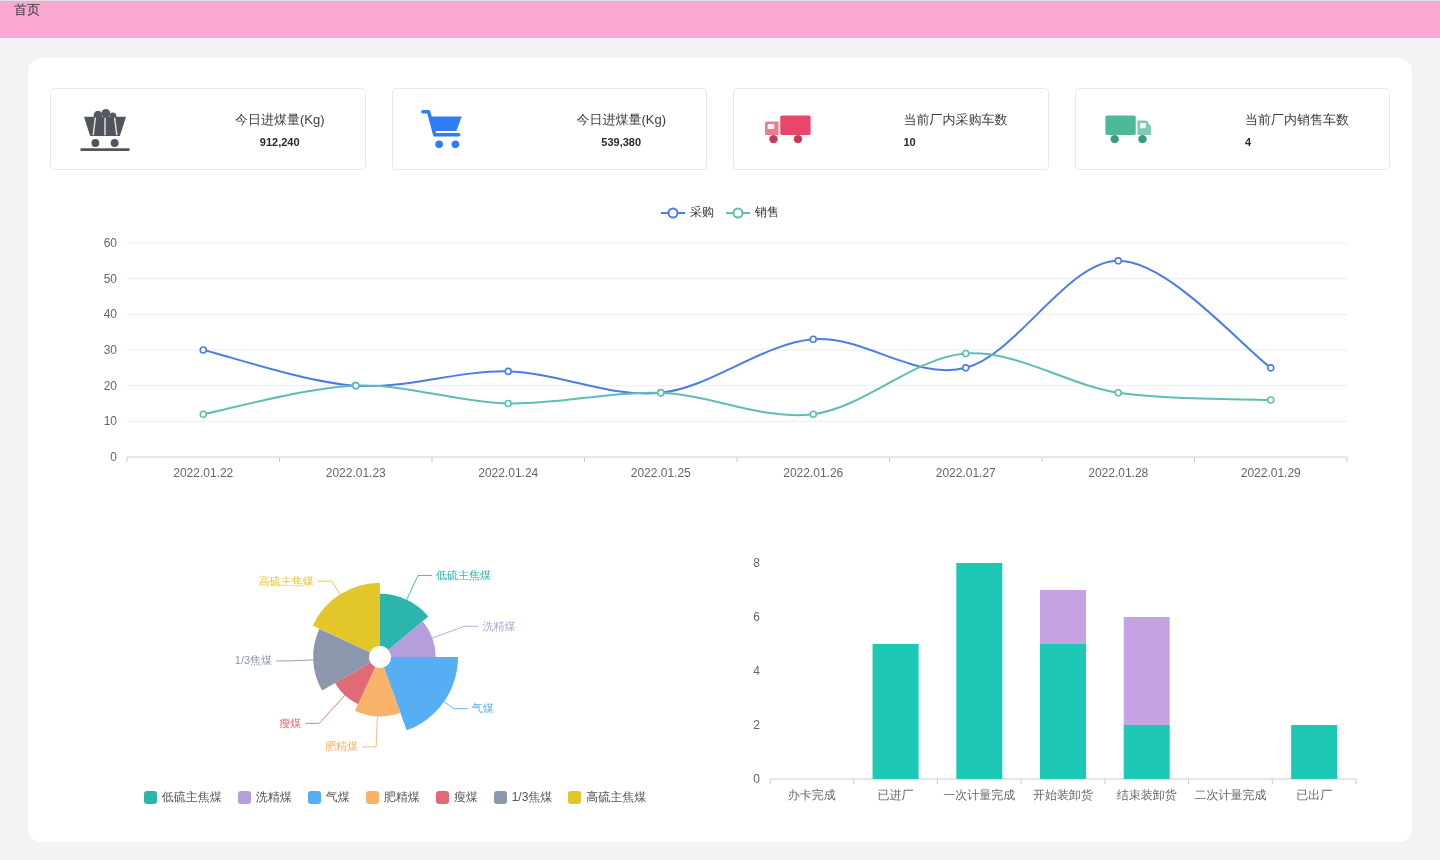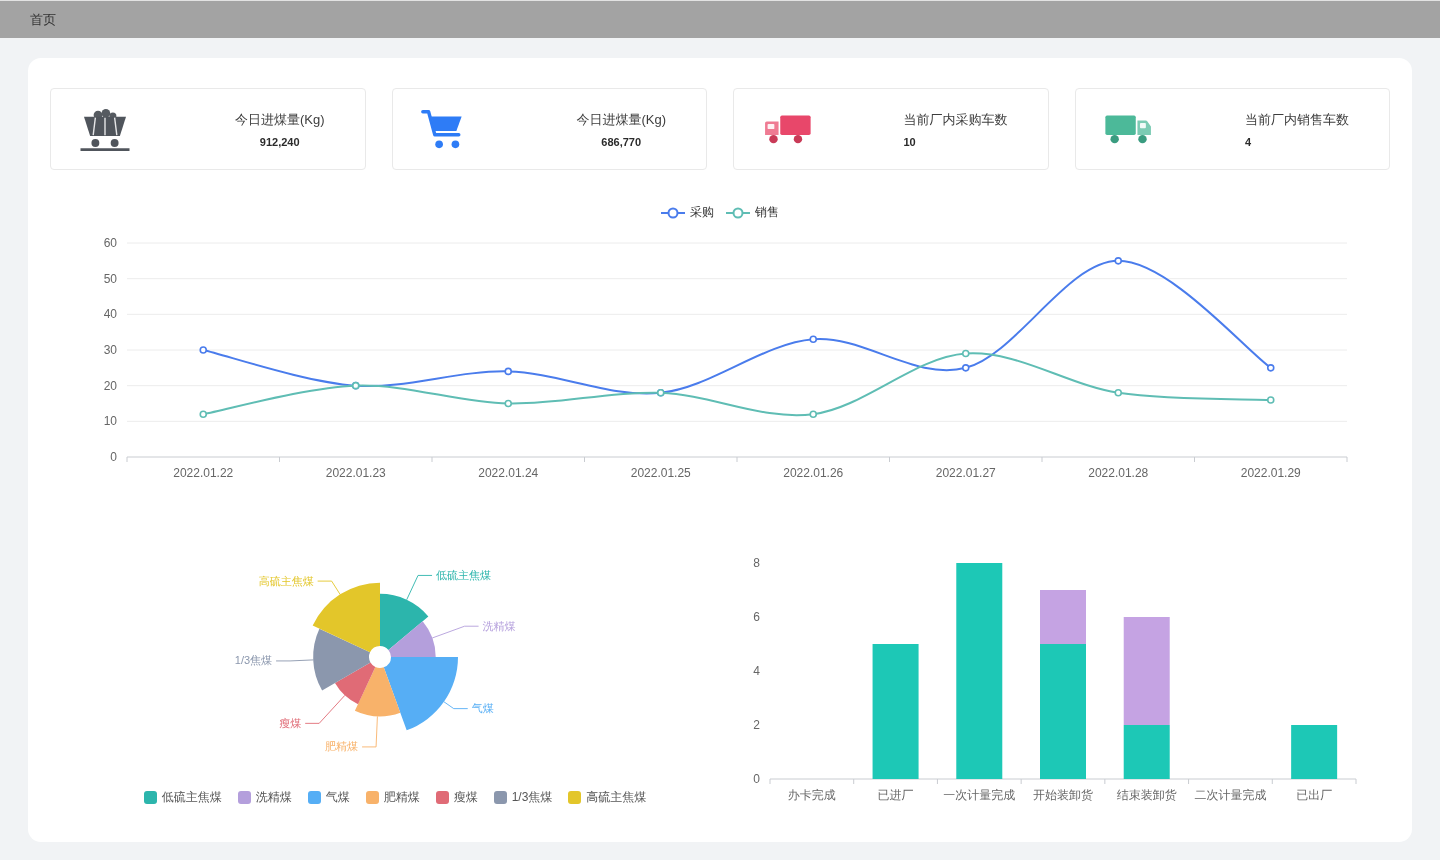--- a/index.html
+++ b/index.html
@@ -3,22 +3,22 @@
 <meta charset="utf-8">
 <style>
   html,body{margin:0;padding:0;}
   body{
     width:1440px;height:860px;overflow:hidden;
     background:#f1f3f5;
     font-family:"Liberation Sans","DejaVu Sans",sans-serif;
     -webkit-font-smoothing:antialiased;
   }
   .topbar{
-    height:37px;background:#a3a3a3;border-top:1px solid #e2e2e2;
-    display:flex;align-items:center;padding-left:30px;
+    height:37px;background:#f9a8d4;border-top:1px solid #e2e2e2;
+    display:flex;align-items:flex-start;padding-left:14px;
     font-size:13px;color:#333;
   }
   .breadcrumb{cursor:pointer;}
   .main-card{
     margin:20px 28px 0 28px;height:784px;background:#fff;border-radius:13px;
     padding-top:22px;box-sizing:border-box;
   }
   
   .stats-row{display:flex;gap:26px;padding:8px 22px 0 22px;}
   .stat-card{
@@ -87,21 +87,21 @@
       <span class="stat-icon">
         <svg width="46" height="46" viewBox="0 0 48 48">
           <path d="M4 6 h6 l6.5 24 h25" fill="none" stroke="#2e7cf6" stroke-width="3.6" stroke-linecap="round" stroke-linejoin="round"></path>
           <path d="M12.5 11 h32 l-5.5 15 h-22.5 z" fill="#2e7cf6"></path>
           <circle cx="21" cy="40" r="4" fill="#2e7cf6"></circle>
           <circle cx="38" cy="40" r="4" fill="#2e7cf6"></circle>
         </svg>
       </span>
       <div class="stat-text center">
         <div class="stat-label">今日进煤量(Kg)</div>
-        <div class="stat-value">686,770</div>
+        <div class="stat-value">539,380</div>
       </div>
     </div>
 
     <div class="stat-card">
       <span class="stat-icon">
         <svg width="54" height="42" viewBox="0 0 64 46">
           <rect x="24" y="7" width="36" height="23" rx="2" fill="#e8476a"></rect>
           <path d="M6 16 a2 2 0 0 1 2 -2 h14 v16 H6 z" fill="#ef7b93"></path>
           <rect x="9" y="17" width="8" height="6" rx="1" fill="#ffffff" opacity="0.9"></rect>
           <circle cx="16" cy="35" r="5" fill="#c93a57"></circle>

